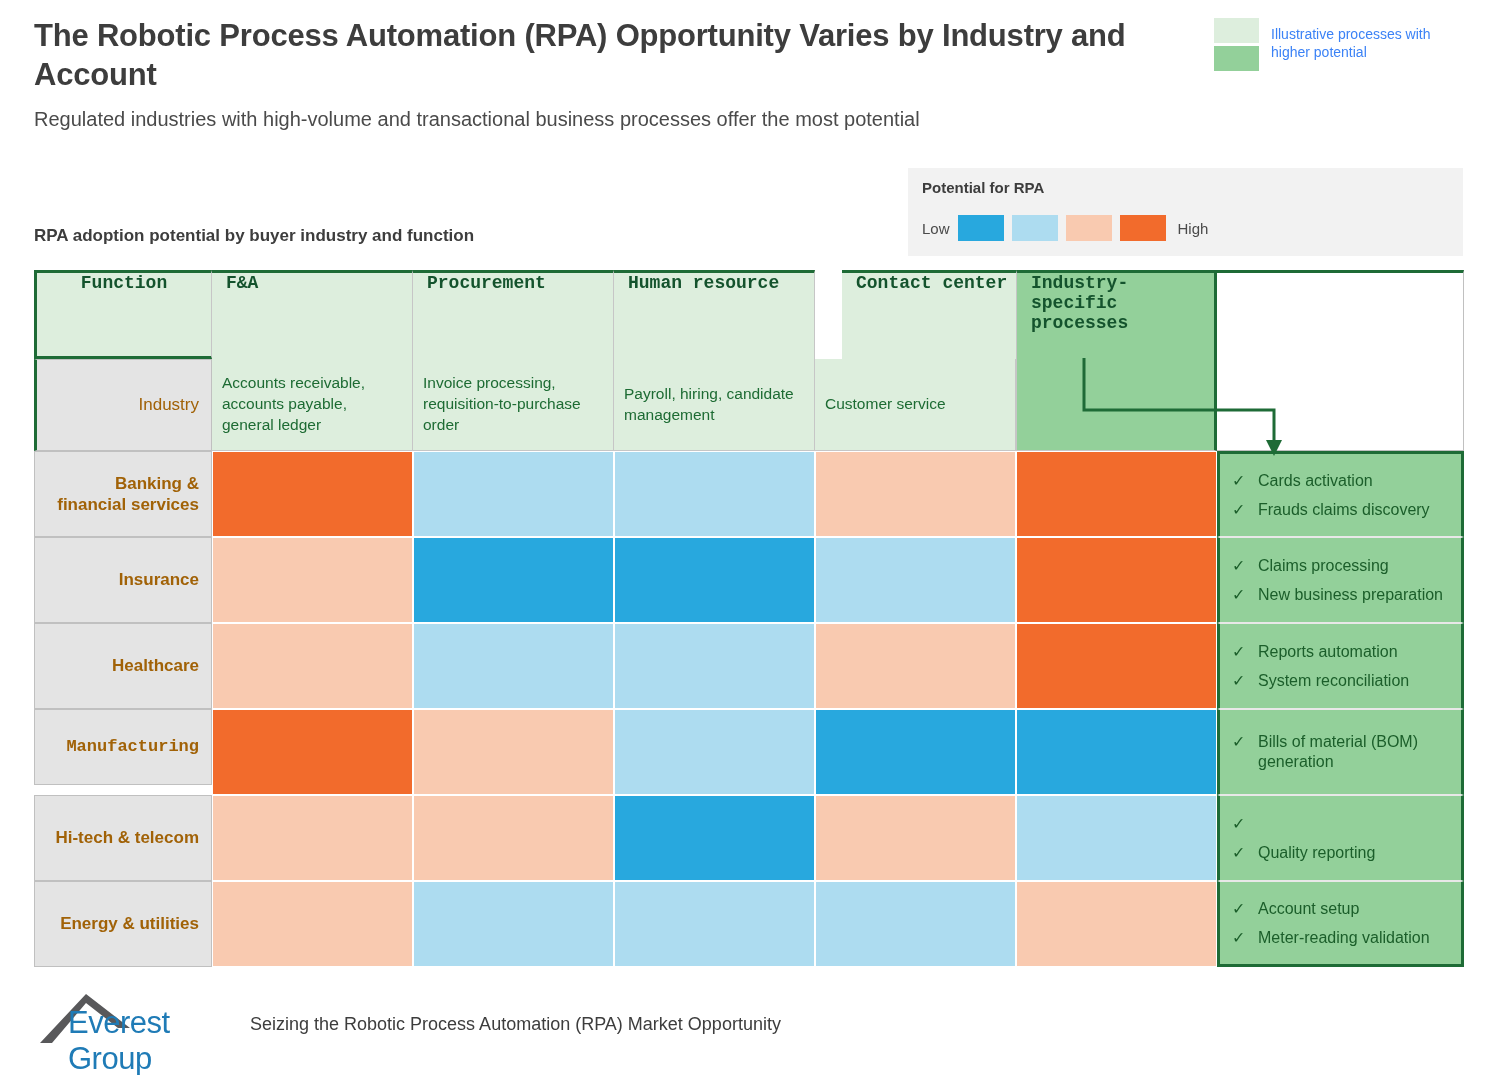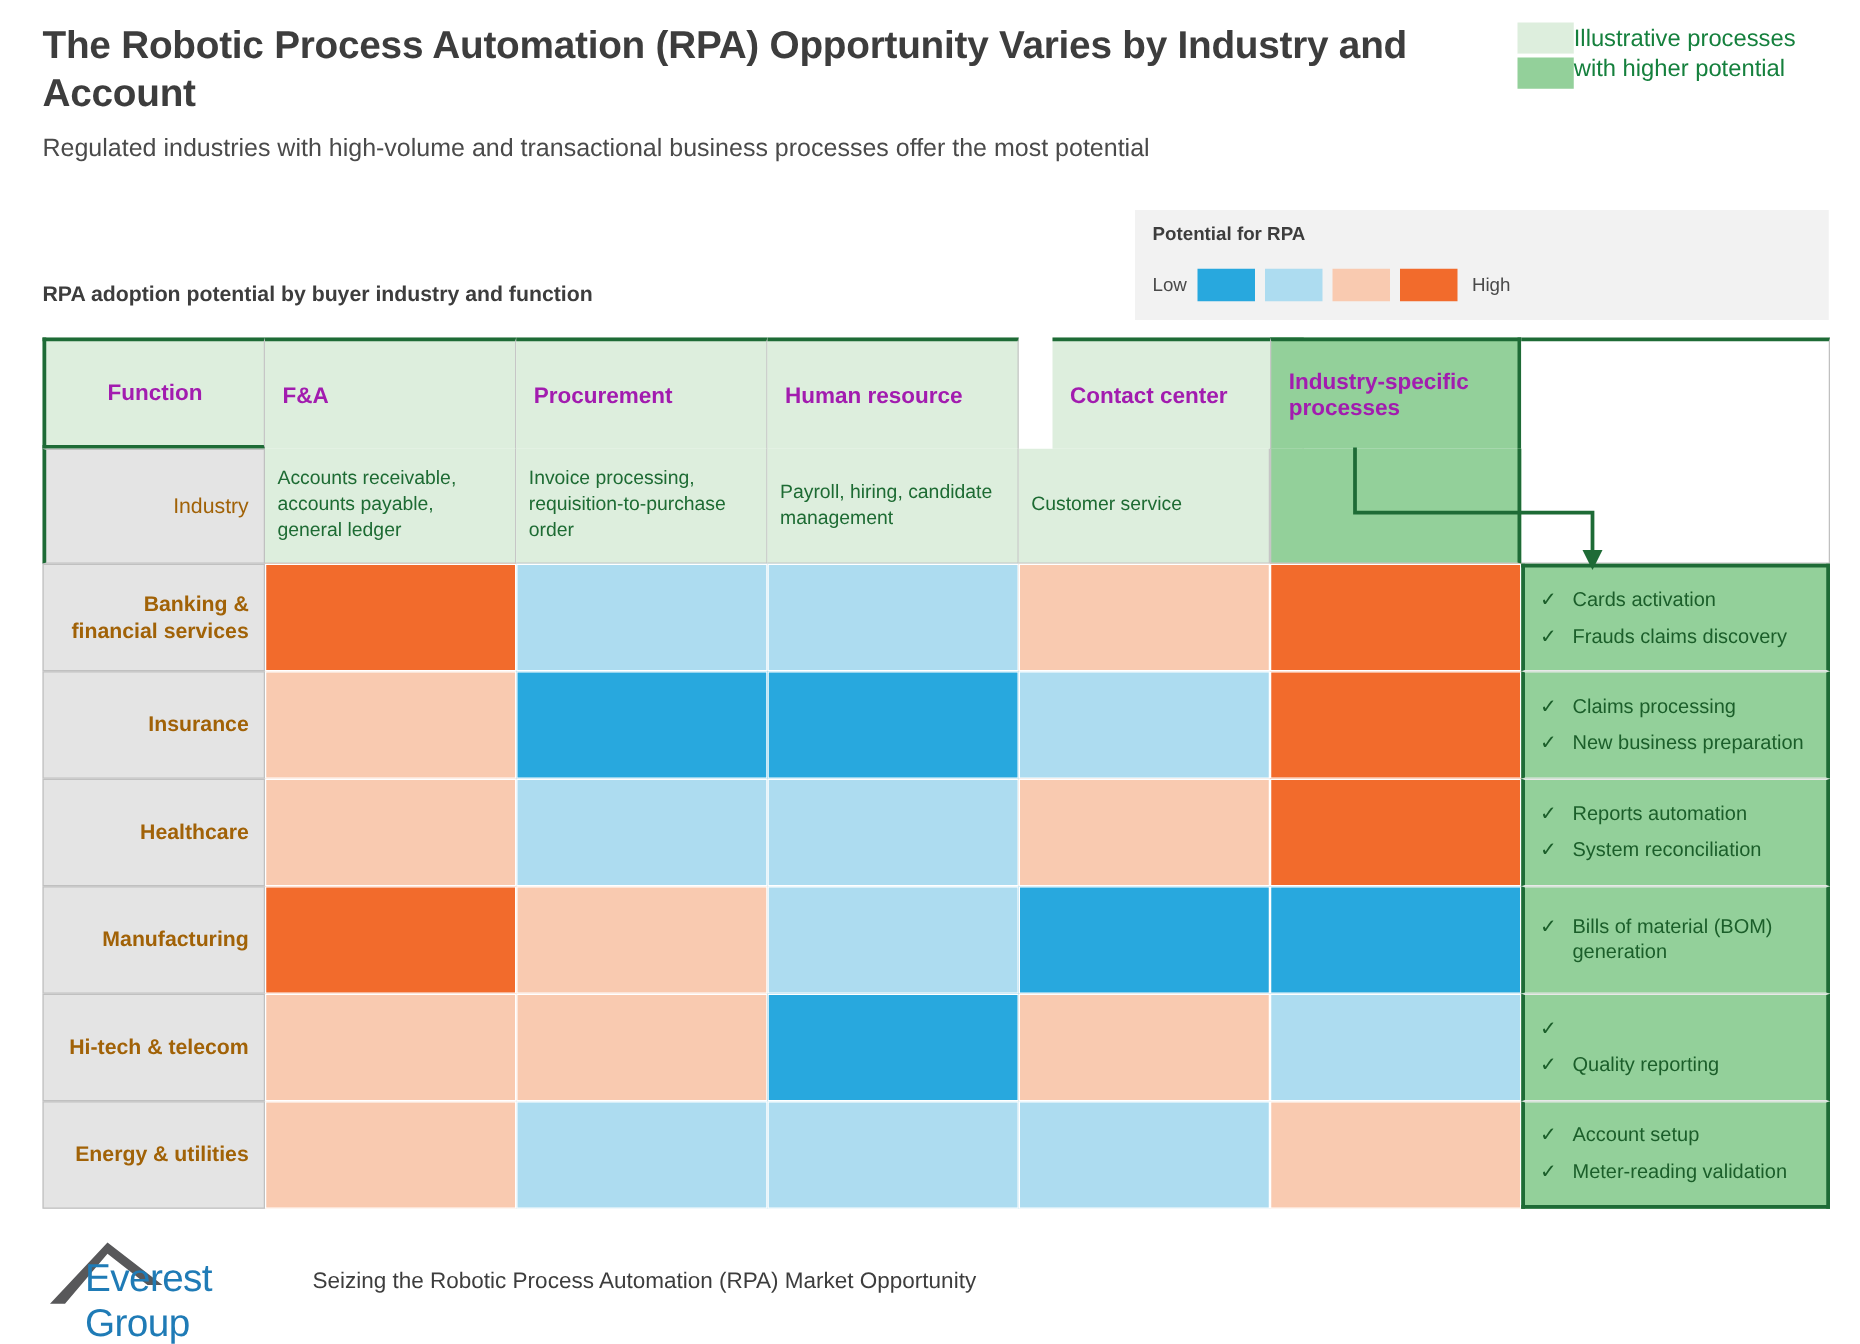--- a/index.html
+++ b/index.html
@@ -43,33 +43,33 @@
   .legend-scale .lbl.high{margin-left:8px;}
 
   .legend-right{
     position:absolute;left:1214px;top:8px;width:250px;height:72px;
     background:#ffffff;display:flex;align-items:center;
   }
   .legend-right .swatches{width:45px;display:flex;flex-direction:column;margin-left:0;}
   .legend-right .swatches div{height:25px;}
   .legend-right .sw-gap{height:3px !important;background:#ffffff;}
   .legend-right .txt{
-    margin-left:0;font-size:19px;line-height:1.28;color:#15803d;width:185px;
+    margin-left:12px;font-size:14px;line-height:1.28;color:#3b82f6;width:185px;
   }
 
   
   .table{
     position:absolute;left:34px;top:270px;width:1430px;height:708px;
   }
   .cell{position:absolute;box-sizing:border-box;}
 
   .hdr{
-    background:#ddeedd;color:#a21caf;font-weight:bold;font-size:18px;
-    display:flex;align-items:center;padding:0 14px;
-    border-top:3px solid #1e6b36;border-right:1px solid #c6c6c6;
+    background:#ddeedd;color:#14532d;font-weight:bold;font-size:18px;
+    display:flex;padding:0 14px;
+    border-top:3px solid #1e6b36;border-right:1px solid #c6c6c6;font-family:Liberation Mono, monospace;
   }
   .hdr.function{
     justify-content:center;border-left:3px solid #1e6b36;
     border-bottom:3px solid #1e6b36;border-right:1px solid #c6c6c6;
   }
   .hdr.isp{
     background:#93d09a;border-right:3px solid #1e6b36;
     border-left:1px solid #c6c6c6;
   }
 
@@ -227,21 +227,21 @@
         <div class="cell listcell" style="left: 1183px; top: 353px; width: 247px; height: 86px;">
           <div class="li">
             <span class="ck">✓</span>
             <span>Reports automation</span>
           </div>
           <div class="li">
             <span class="ck">✓</span>
             <span>System reconciliation</span>
           </div>
         </div>
-        <div class="cell rowlabel" style="left: 0px; top: 439px; width: 178px; height: 86px;">Manufacturing</div>
+        <div class="cell rowlabel" style="left: 0px; top: 439px; width: 178px; height: 76px; font-family: Liberation Mono, monospace;">Manufacturing</div>
         <div class="cell heat" style="left: 178px; top: 439px; width: 201px; height: 86px; background: rgb(242, 107, 44);"></div>
         <div class="cell heat" style="left: 379px; top: 439px; width: 201px; height: 86px; background: rgb(249, 202, 176);"></div>
         <div class="cell heat" style="left: 580px; top: 439px; width: 201px; height: 86px; background: rgb(173, 220, 240);"></div>
         <div class="cell heat" style="left: 781px; top: 439px; width: 201px; height: 86px; background: rgb(40, 168, 222);"></div>
         <div class="cell heat" style="left: 982px; top: 439px; width: 201px; height: 86px; background: rgb(40, 168, 222);"></div>
         <div class="cell listcell" style="left: 1183px; top: 439px; width: 247px; height: 86px;">
           <div class="li">
             <span class="ck">✓</span>
             <span>Bills of material (BOM) generation</span>
           </div>

